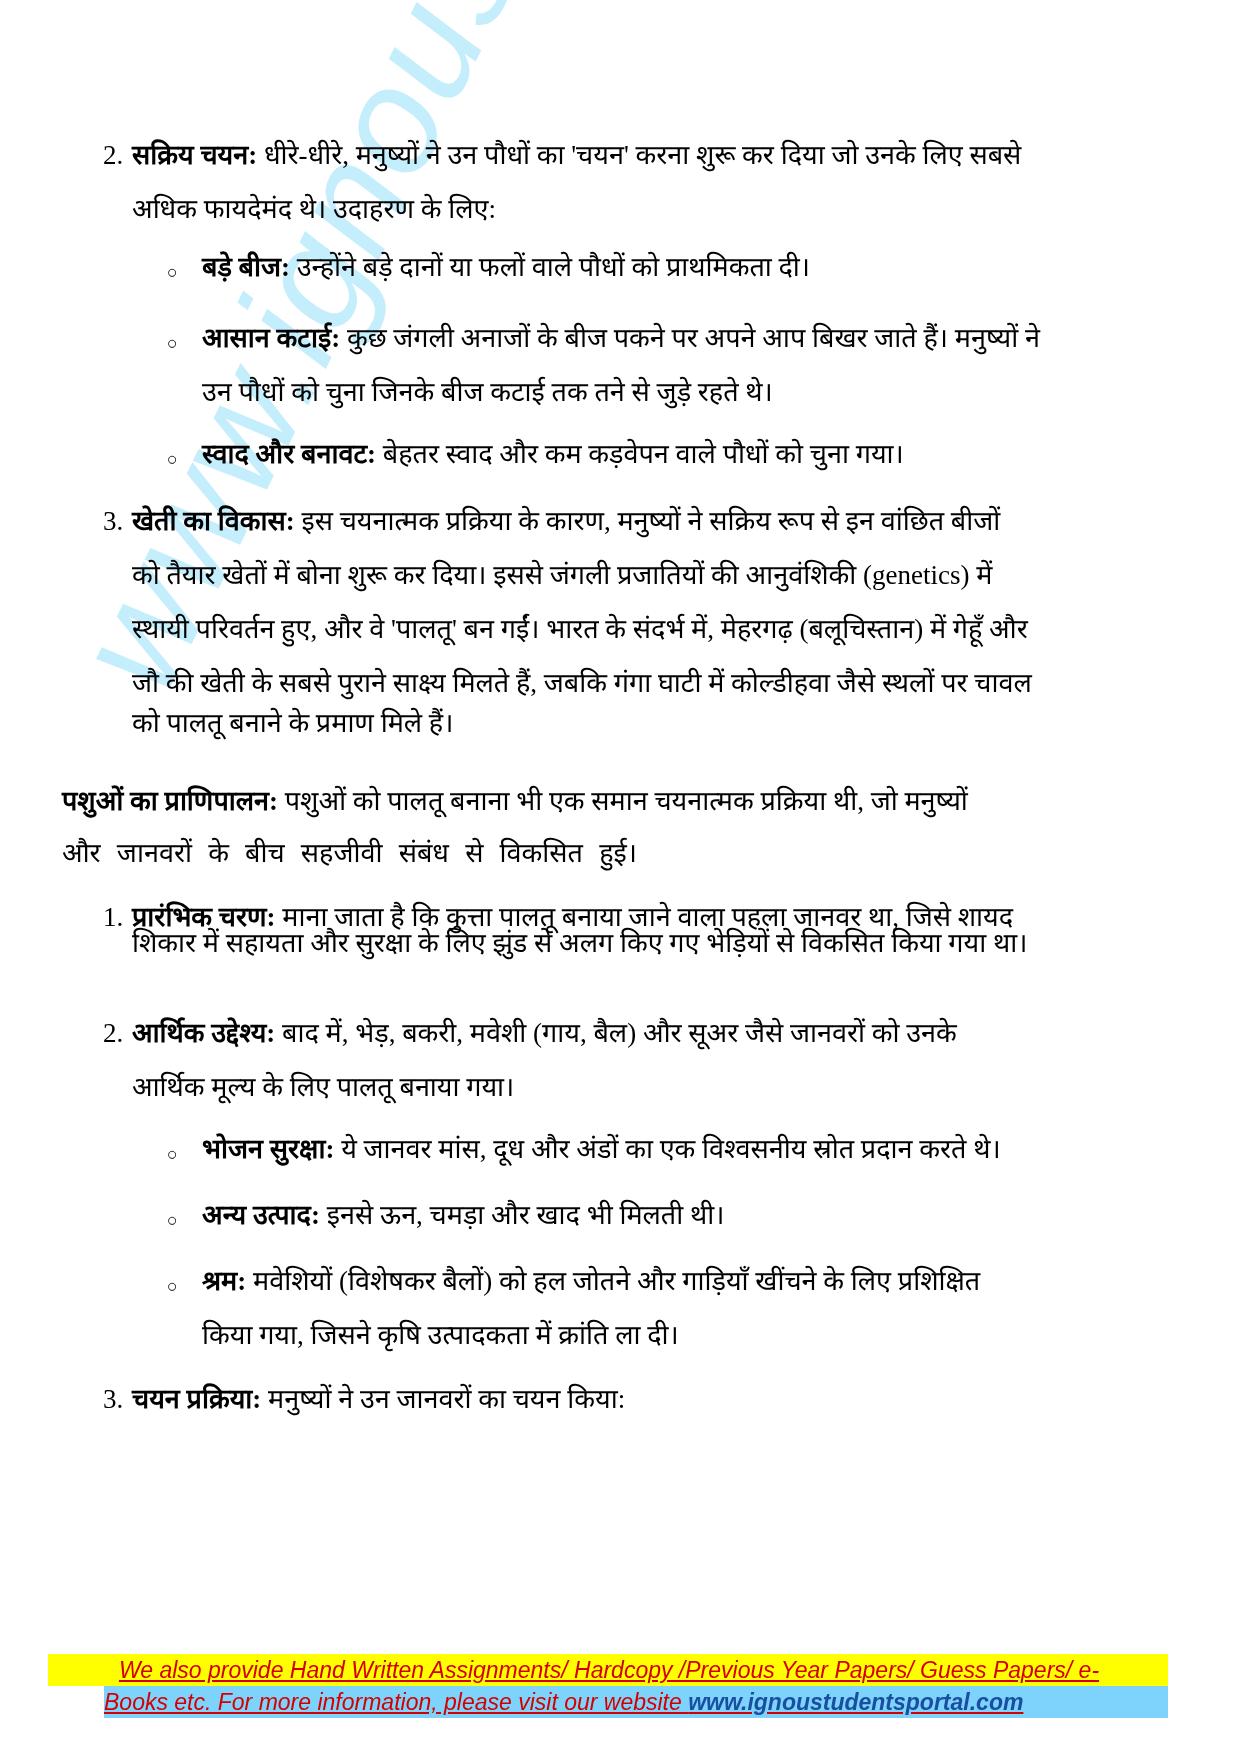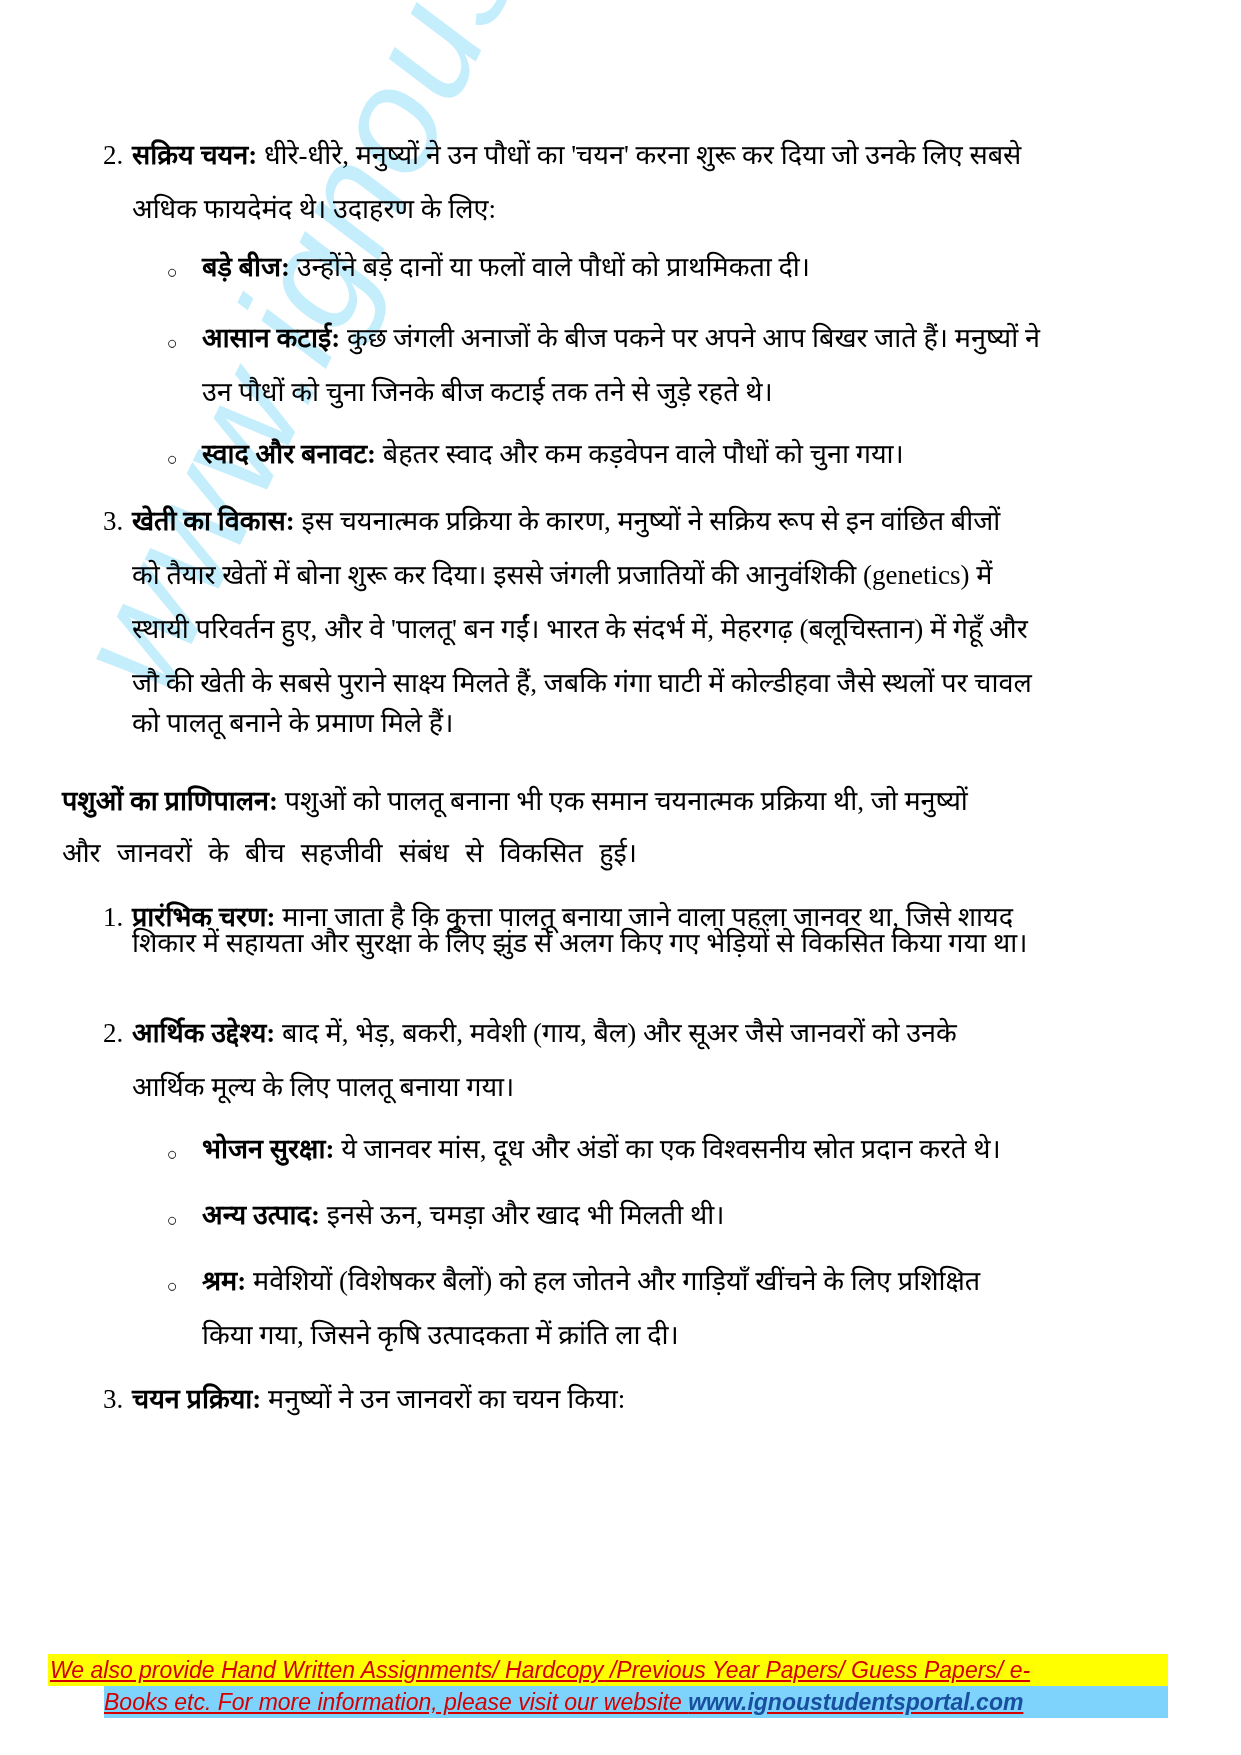--- a/index.html
+++ b/index.html
@@ -11,21 +11,21 @@
   .bullet { position: absolute; font-size: 18px; line-height: 54px; }
   b { font-weight: bold; }
   .watermark { position: absolute; left: 40px; top: 640px; width: 1400px;
                transform: rotate(-64deg); transform-origin: left top;
                font-family: "Liberation Sans", "DejaVu Sans", sans-serif;
                font-size: 150px; font-style: italic; color: rgba(90,205,250,0.35);
                white-space: nowrap; pointer-events: none; letter-spacing: 2px; }
   .footer { position: absolute; left: 48px; top: 1654px; width: 1120px;
             font-family: "Liberation Sans", "DejaVu Sans", sans-serif; font-style: italic;
             font-size: 23px; line-height: 32px; }
-  .footer .line1 { background: #ffff00; color: #d40000; text-decoration: underline; display: block; padding-left: 2px; }
+  .footer .line1 { background: #ffff00; color: #d40000; text-decoration: underline; display: block; padding-left: 2px; text-align: center; }
   .footer .line2 { background: #7dd3fc; color: #d40000; text-decoration: underline; display: block; margin-left: 56px; }
   .footer .link { color: #1a4fa0; font-weight: bold; }
 </style>
 </head>
 <body>
 
 <div class="page">
 
   <div class="watermark">www.ignoustudentsportal.com</div>
 

